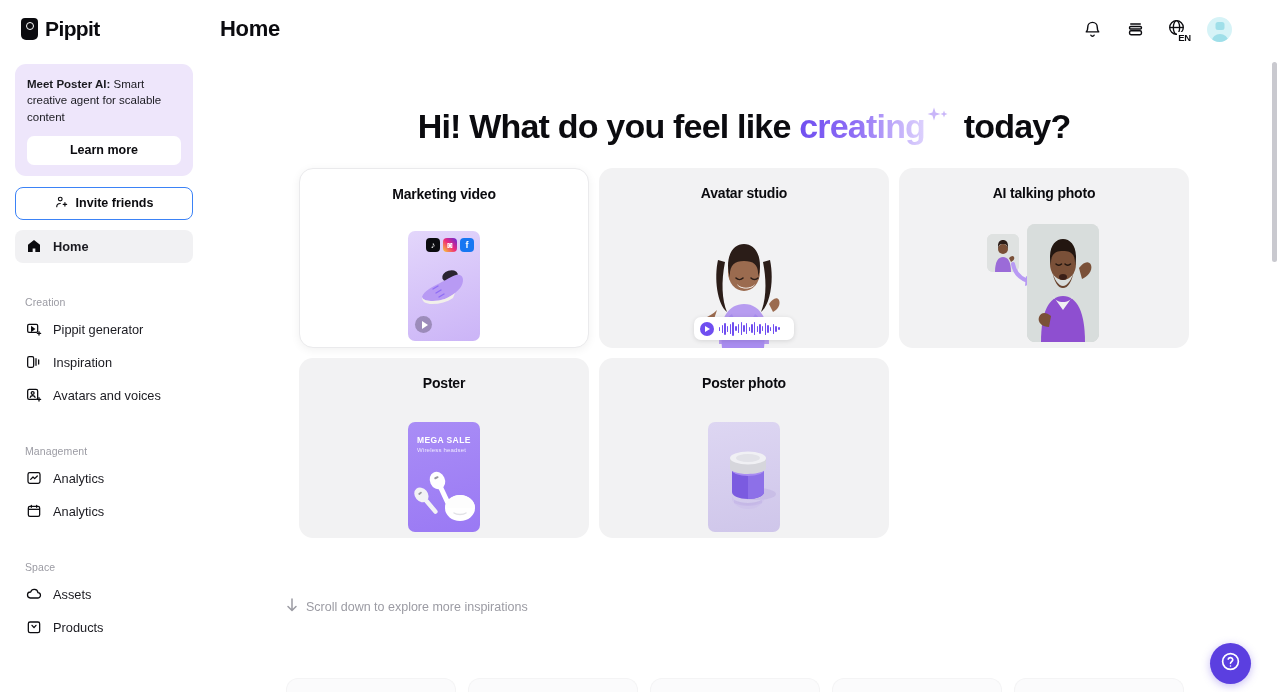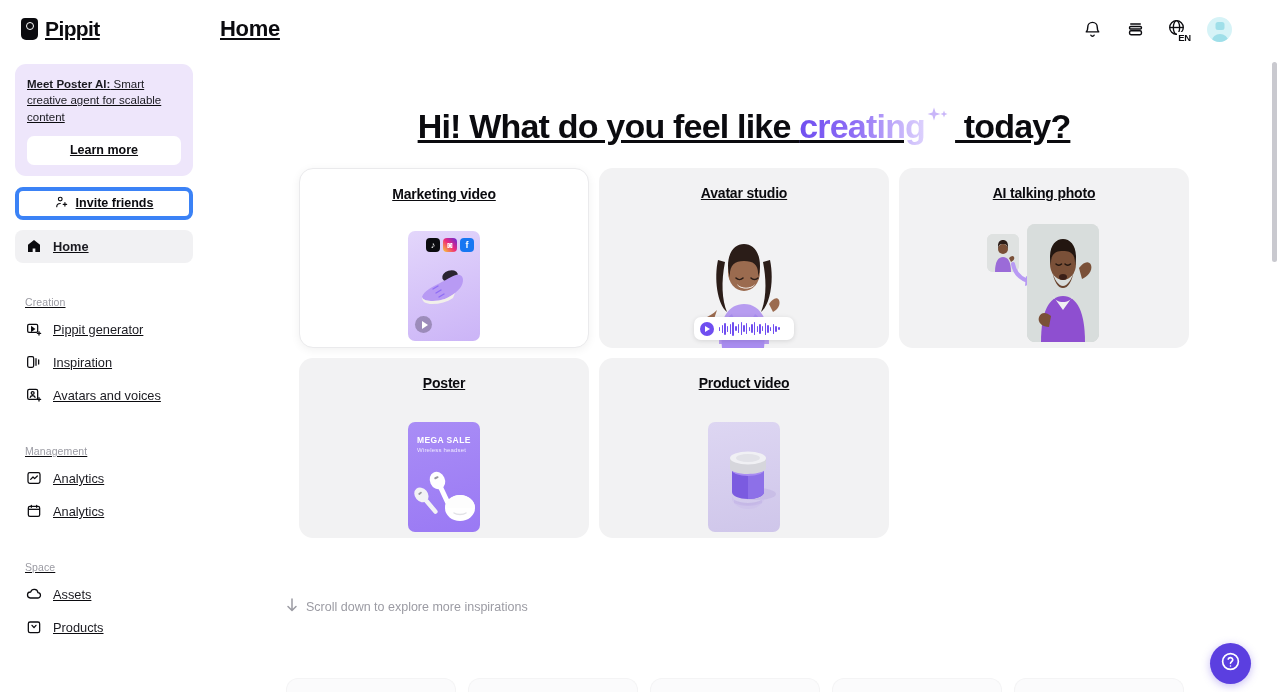--- a/index.html
+++ b/index.html
@@ -3,21 +3,21 @@
 <meta charset="utf-8">
 <style>
   * { box-sizing: border-box; margin: 0; padding: 0; }
   html, body {
     width: 1280px; height: 692px;
     font-family: "Liberation Sans", sans-serif;
     background: #ffffff;
     overflow: hidden;
     color: #0b0b0f;
   }
-  .app { display: flex; width: 1280px; height: 617px; position: relative; text-decoration: underline; }
+  .app { display: flex; width: 1280px; height: 617px; position: relative; }
 
   
   .sidebar {
     width: 208px; height: 692px; flex: 0 0 208px;
     background: #ffffff; padding: 0 15px;
     display: flex; flex-direction: column;
   }
   .logo-row { height: 58px; display: flex; align-items: center; padding-left: 6px; gap: 7px; }
   .logo-mark {
     width: 17px; height: 22px; background: #0b0b0f; border-radius: 4px 4px 5px 5px;
@@ -38,21 +38,21 @@
   .promo-text b { font-weight: 700; }
   .promo-btn {
     margin-top: 11px; width: 100%; height: 29px;
     background: #ffffff; border: none; border-radius: 7px;
     font-family: inherit; font-size: 12.5px; font-weight: 700; color: #0b0b0f;
     cursor: pointer; display: flex; align-items: center; justify-content: center;
   }
 
   .invite-btn {
     margin-top: 11px; width: 100%; height: 33px;
-    background: #ffffff; border: 4px solid #3b82f6; border-radius: 8px;
+    background: #ffffff; border: 1px solid #3b82f6; border-radius: 8px;
     display: flex; align-items: center; justify-content: center; gap: 7px;
     font-size: 12.5px; font-weight: 600; color: #0b0b0f; cursor: pointer;
     font-family: inherit;
   }
 
   .nav { margin-top: 10px; display: flex; flex-direction: column; }
   .nav-item {
     height: 33px; display: flex; align-items: center; gap: 11px;
     padding: 0 10px; border-radius: 8px; cursor: pointer;
     font-size: 12.8px; color: #1a1a20; font-weight: 400;
@@ -479,21 +479,21 @@
               <rect x="14" y="27" width="4" height="1.8" rx=".9" fill="#9a9aa0"></rect>
             </g>
             <ellipse cx="52" cy="44" rx="15" ry="13" fill="#fff"></ellipse>
             <path d="M37 44c0-7 7-13 15-13s15 6 15 13z" fill="#fdfdfd"></path>
             <path d="M46 49c3 2 9 2 12 0" stroke="#e2e2e6" stroke-width="1.4" fill="none" stroke-linecap="round"></path>
           </svg>
         </div>
       </div>
 
       <div class="card">
-        <span class="card-title">Product video</span>
+        <span class="card-title">Poster photo</span>
         <div class="t-product">
           <svg viewBox="0 0 72 110" width="72" height="110">
             <ellipse cx="48" cy="72" rx="20" ry="6" fill="#c4b8e4" opacity=".7"></ellipse>
             <path d="M24 48h32v22c0 4-7 7-16 7s-16-3-16-7z" fill="#7b5be0"></path>
             <path d="M24 48h32v22c0 4-7 7-16 7V48z" fill="#8d70e8"></path>
             <ellipse cx="40" cy="48" rx="16" ry="6" fill="#a98df2"></ellipse>
             <path d="M22 36h36v10c0 3.5-8 6-18 6s-18-2.5-18-6z" fill="#d6d6dc"></path>
             <ellipse cx="40" cy="36" rx="18" ry="6.5" fill="#f0f0f4"></ellipse>
             <ellipse cx="40" cy="36" rx="12" ry="4" fill="#e2e2e8"></ellipse>
             <path d="M26 78c4 2 10 3 14 3s10-1 14-3v3c-4 2-10 3-14 3s-10-1-14-3z" fill="#b9a9e2" opacity=".55"></path>

